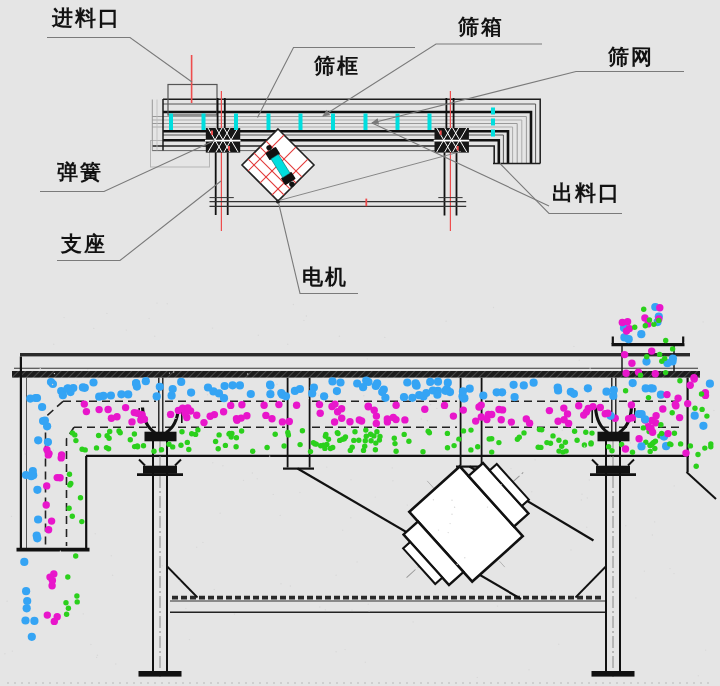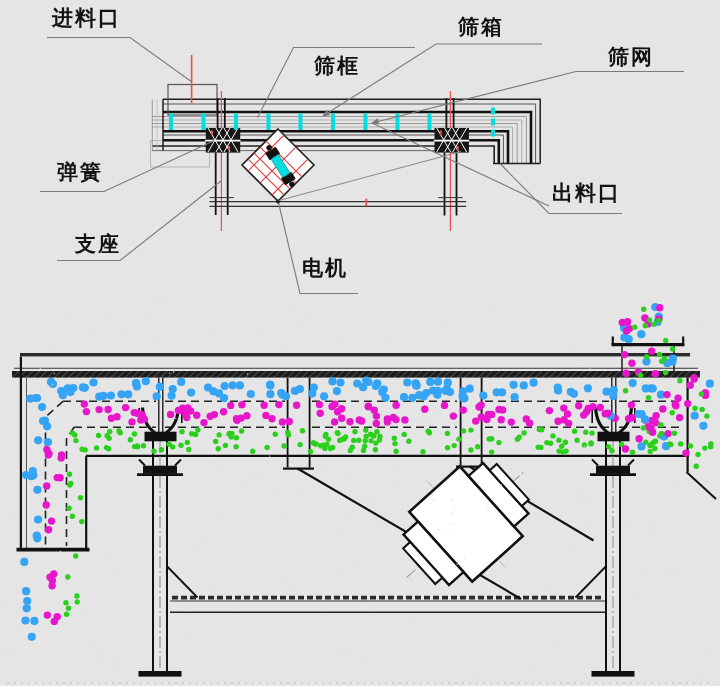--- a/index.html
+++ b/index.html
@@ -7,22 +7,22 @@
          font-family:"Liberation Serif", serif;}
   #stage svg{position:absolute;left:0;top:0;}
   .lbl{position:absolute;font-weight:bold;font-size:21px;color:#121212;letter-spacing:2px;
        white-space:nowrap;line-height:1;font-family:"Liberation Serif", serif;}
   .lbl-feed-inlet{left:52px;top:8px;}
   .lbl-screen-frame{left:314px;top:28px;margin-top:28px;}
   .lbl-screen-box{left:458px;top:17px;}
   .lbl-screen-mesh{left:608px;top:47px;}
   .lbl-spring{left:57px;top:162px;}
   .lbl-discharge-outlet{left:552px;top:183px;}
-  .lbl-support{left:75px;top:234px;}
-  .lbl-motor{left:302px;top:258px;}
+  .lbl-support{left:61px;top:234px;}
+  .lbl-motor{left:302px;top:267px;}
 </style>
 </head>
 <body>
 
 <div id="stage">
 
 <svg width="720" height="686" viewBox="0 0 720 686">
   <defs>
     <marker id="arr" markerWidth="8" markerHeight="8" refX="6" refY="3" orient="auto">
       <path d="M0,0 L7,3 L0,6 Z" fill="#7a7a7a"></path>

